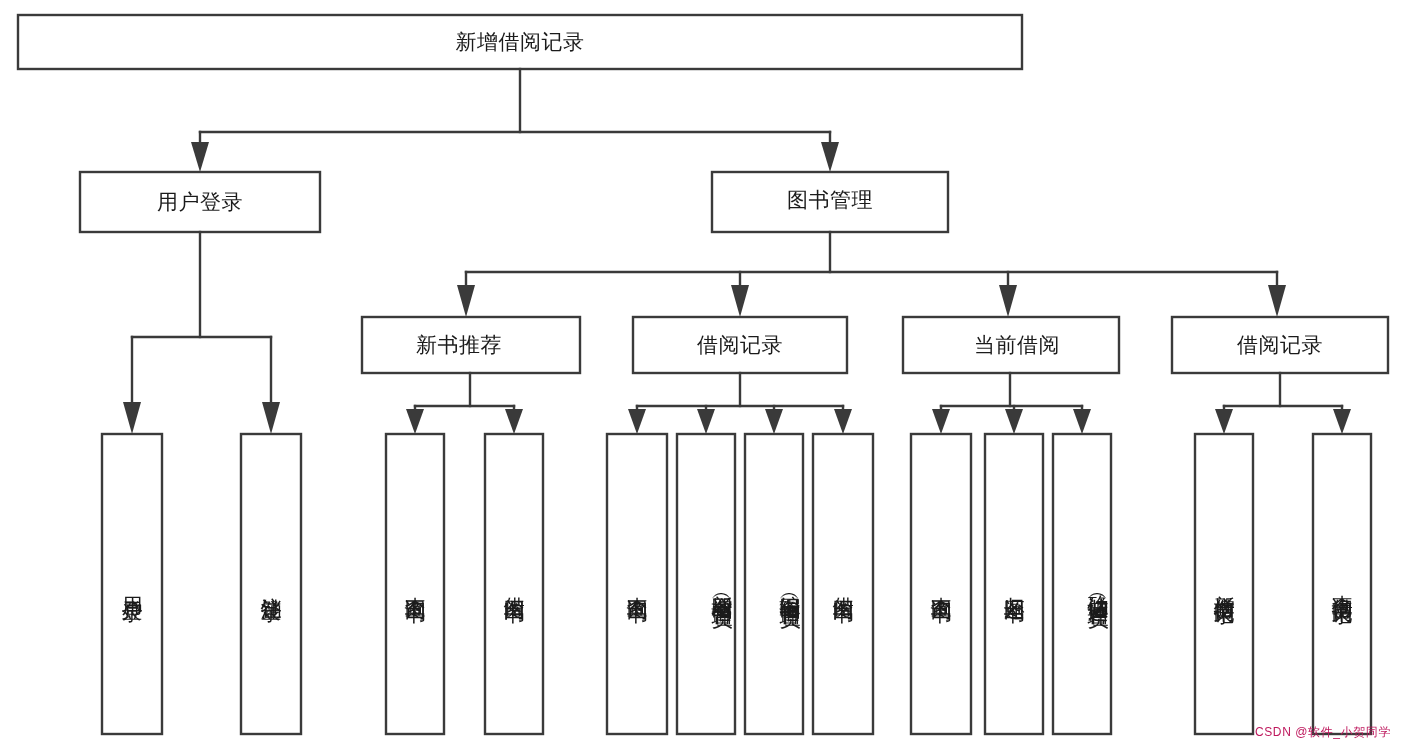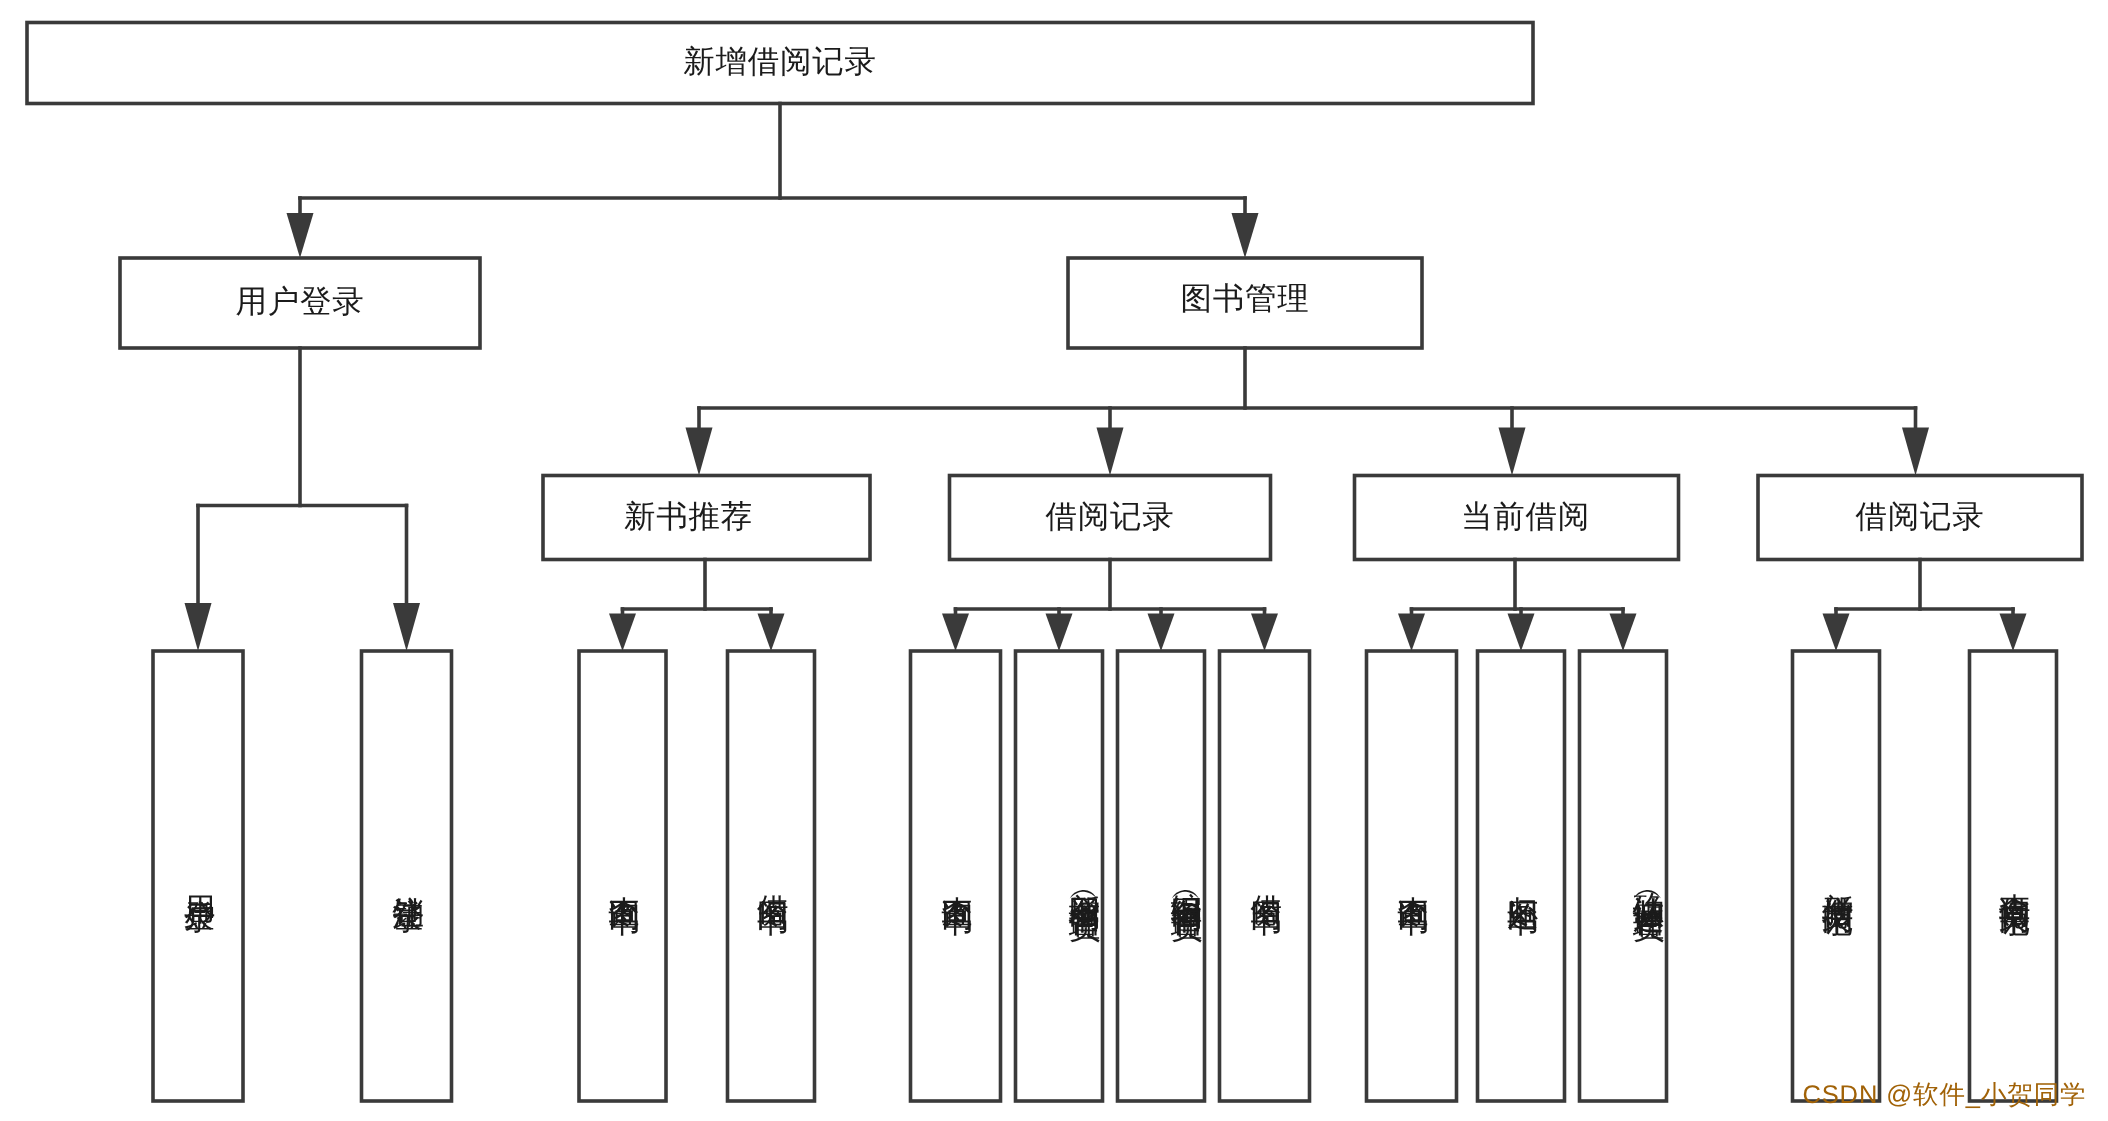--- a/index.html
+++ b/index.html
@@ -68,22 +68,22 @@
     padding-top: 6px;
   }
   .node-label.vert.tall {
     align-items: center;
     padding-top: 0;
   }
   .watermark {
     position: absolute;
     right: 14px;
     bottom: 6px;
-    font-size: 17px;
-    color: #a16207;
+    font-size: 12px;
+    color: #be185d;
     font-family: "Liberation Sans", "DejaVu Sans", sans-serif;
     letter-spacing: 0.6px;
     white-space: nowrap;
   }
 </style>
 </head>
 <body>
 
 <div id="diagram-root">
 

